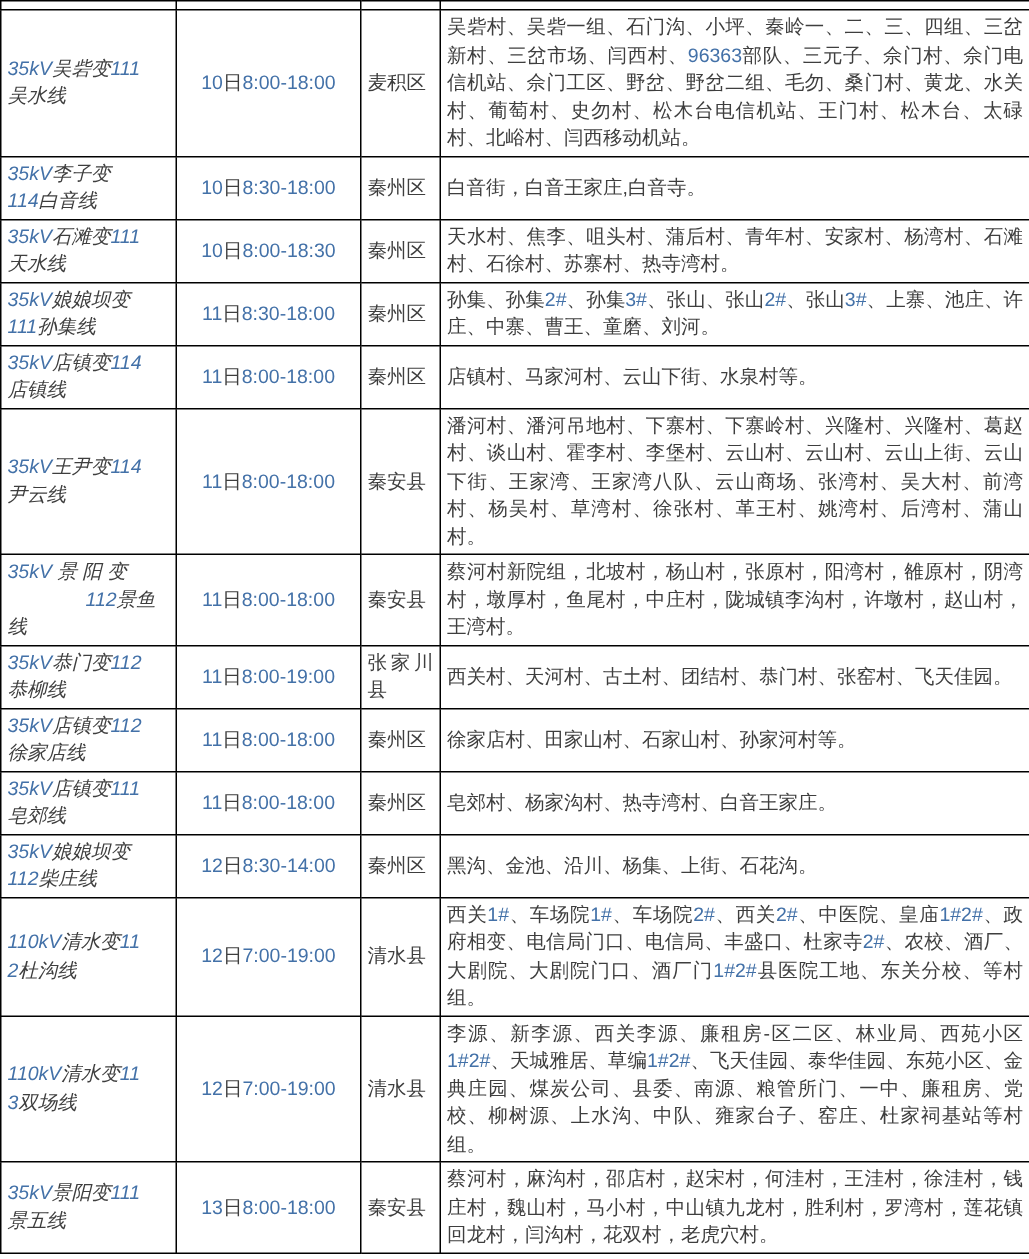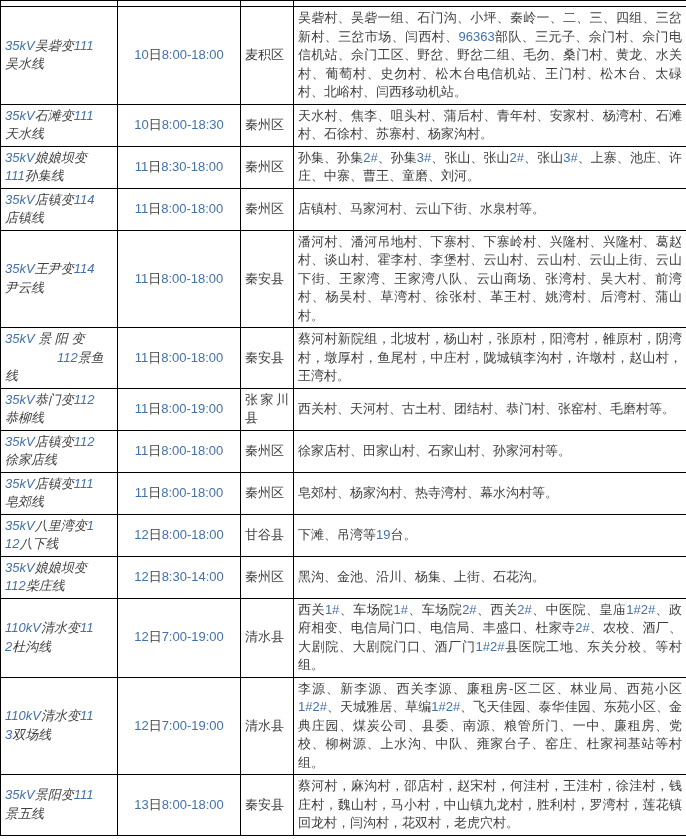--- a/index.html
+++ b/index.html
@@ -70,25 +70,32 @@
     </tr>
 
     <tr>
         <td class="c-line"><span class="num">35kV</span>吴砦变<span class="num">111</span>
 吴水线</td>
         <td class="c-time"><span class="num">10</span>日<span class="num">8:00-18:00</span></td>
         <td class="c-region">麦积区</td>
         <td class="c-villages">吴砦村、吴砦一组、石门沟、小坪、秦岭一、二、三、四组、三岔新村、三岔市场、闫西村、<span class="num">96363</span>部队、三元子、佘门村、佘门电信机站、佘门工区、野岔、野岔二组、毛勿、桑门村、黄龙、水关村、葡萄村、史勿村、松木台电信机站、王门村、松木台、太碌村、北峪村、闫西移动机站。</td>
       </tr>
       <tr>
+        <td class="c-line"><span class="num">35kV</span>李子变
+<span class="num">114</span>白音线</td>
+        <td class="c-time"><span class="num">10</span>日<span class="num">8:30-18:00</span></td>
+        <td class="c-region">秦州区</td>
+        <td class="c-villages">白音街，白音王家庄,白音寺。</td>
+      </tr>
+      <tr>
         <td class="c-line"><span class="num">35kV</span>石滩变<span class="num">111</span>
 天水线</td>
         <td class="c-time"><span class="num">10</span>日<span class="num">8:00-18:30</span></td>
         <td class="c-region">秦州区</td>
-        <td class="c-villages">天水村、焦李、咀头村、蒲后村、青年村、安家村、杨湾村、石滩村、石徐村、苏寨村、杨家沟村。</td>
+        <td class="c-villages">天水村、焦李、咀头村、蒲后村、青年村、安家村、杨湾村、石滩村、石徐村、苏寨村、热寺湾村。</td>
       </tr>
       <tr>
         <td class="c-line"><span class="num">35kV</span>娘娘坝变
 <span class="num">111</span>孙集线</td>
         <td class="c-time"><span class="num">11</span>日<span class="num">8:30-18:00</span></td>
         <td class="c-region">秦州区</td>
         <td class="c-villages">孙集、孙集<span class="num">2#</span>、孙集<span class="num">3#</span>、张山、张山<span class="num">2#</span>、张山<span class="num">3#</span>、上寨、池庄、许庄、中寨、曹王、童磨、刘河。</td>
       </tr>
       <tr>
         <td class="c-line"><span class="num">35kV</span>店镇变<span class="num">114</span>
@@ -110,42 +117,35 @@
 线</td>
         <td class="c-time"><span class="num">11</span>日<span class="num">8:00-18:00</span></td>
         <td class="c-region">秦安县</td>
         <td class="c-villages">蔡河村新院组，北坡村，杨山村，张原村，阳湾村，雒原村，阴湾村，墩厚村，鱼尾村，中庄村，陇城镇李沟村，许墩村，赵山村，王湾村。</td>
       </tr>
       <tr>
         <td class="c-line"><span class="num">35kV</span>恭门变<span class="num">112</span>
 恭柳线</td>
         <td class="c-time"><span class="num">11</span>日<span class="num">8:00-19:00</span></td>
         <td class="c-region">张家川县</td>
-        <td class="c-villages">西关村、天河村、古土村、团结村、恭门村、张窑村、毛磨村等。</td>
+        <td class="c-villages">西关村、天河村、古土村、团结村、恭门村、张窑村、飞天佳园。</td>
       </tr>
       <tr>
         <td class="c-line"><span class="num">35kV</span>店镇变<span class="num">112</span>
 徐家店线</td>
         <td class="c-time"><span class="num">11</span>日<span class="num">8:00-18:00</span></td>
         <td class="c-region">秦州区</td>
         <td class="c-villages">徐家店村、田家山村、石家山村、孙家河村等。</td>
       </tr>
       <tr>
         <td class="c-line"><span class="num">35kV</span>店镇变<span class="num">111</span>
 皂郊线</td>
         <td class="c-time"><span class="num">11</span>日<span class="num">8:00-18:00</span></td>
         <td class="c-region">秦州区</td>
-        <td class="c-villages">皂郊村、杨家沟村、热寺湾村、幕水沟村等。</td>
-      </tr>
-      <tr>
-        <td class="c-line"><span class="num">35kV</span>八里湾变<span class="num">1</span>
-<span class="num">12</span>八下线</td>
-        <td class="c-time"><span class="num">12</span>日<span class="num">8:00-18:00</span></td>
-        <td class="c-region">甘谷县</td>
-        <td class="c-villages">下滩、吊湾等<span class="num">19</span>台。</td>
+        <td class="c-villages">皂郊村、杨家沟村、热寺湾村、白音王家庄。</td>
       </tr>
       <tr>
         <td class="c-line"><span class="num">35kV</span>娘娘坝变
 <span class="num">112</span>柴庄线</td>
         <td class="c-time"><span class="num">12</span>日<span class="num">8:30-14:00</span></td>
         <td class="c-region">秦州区</td>
         <td class="c-villages">黑沟、金池、沿川、杨集、上街、石花沟。</td>
       </tr>
       <tr>
         <td class="c-line"><span class="num">110kV</span>清水变<span class="num">11</span>

